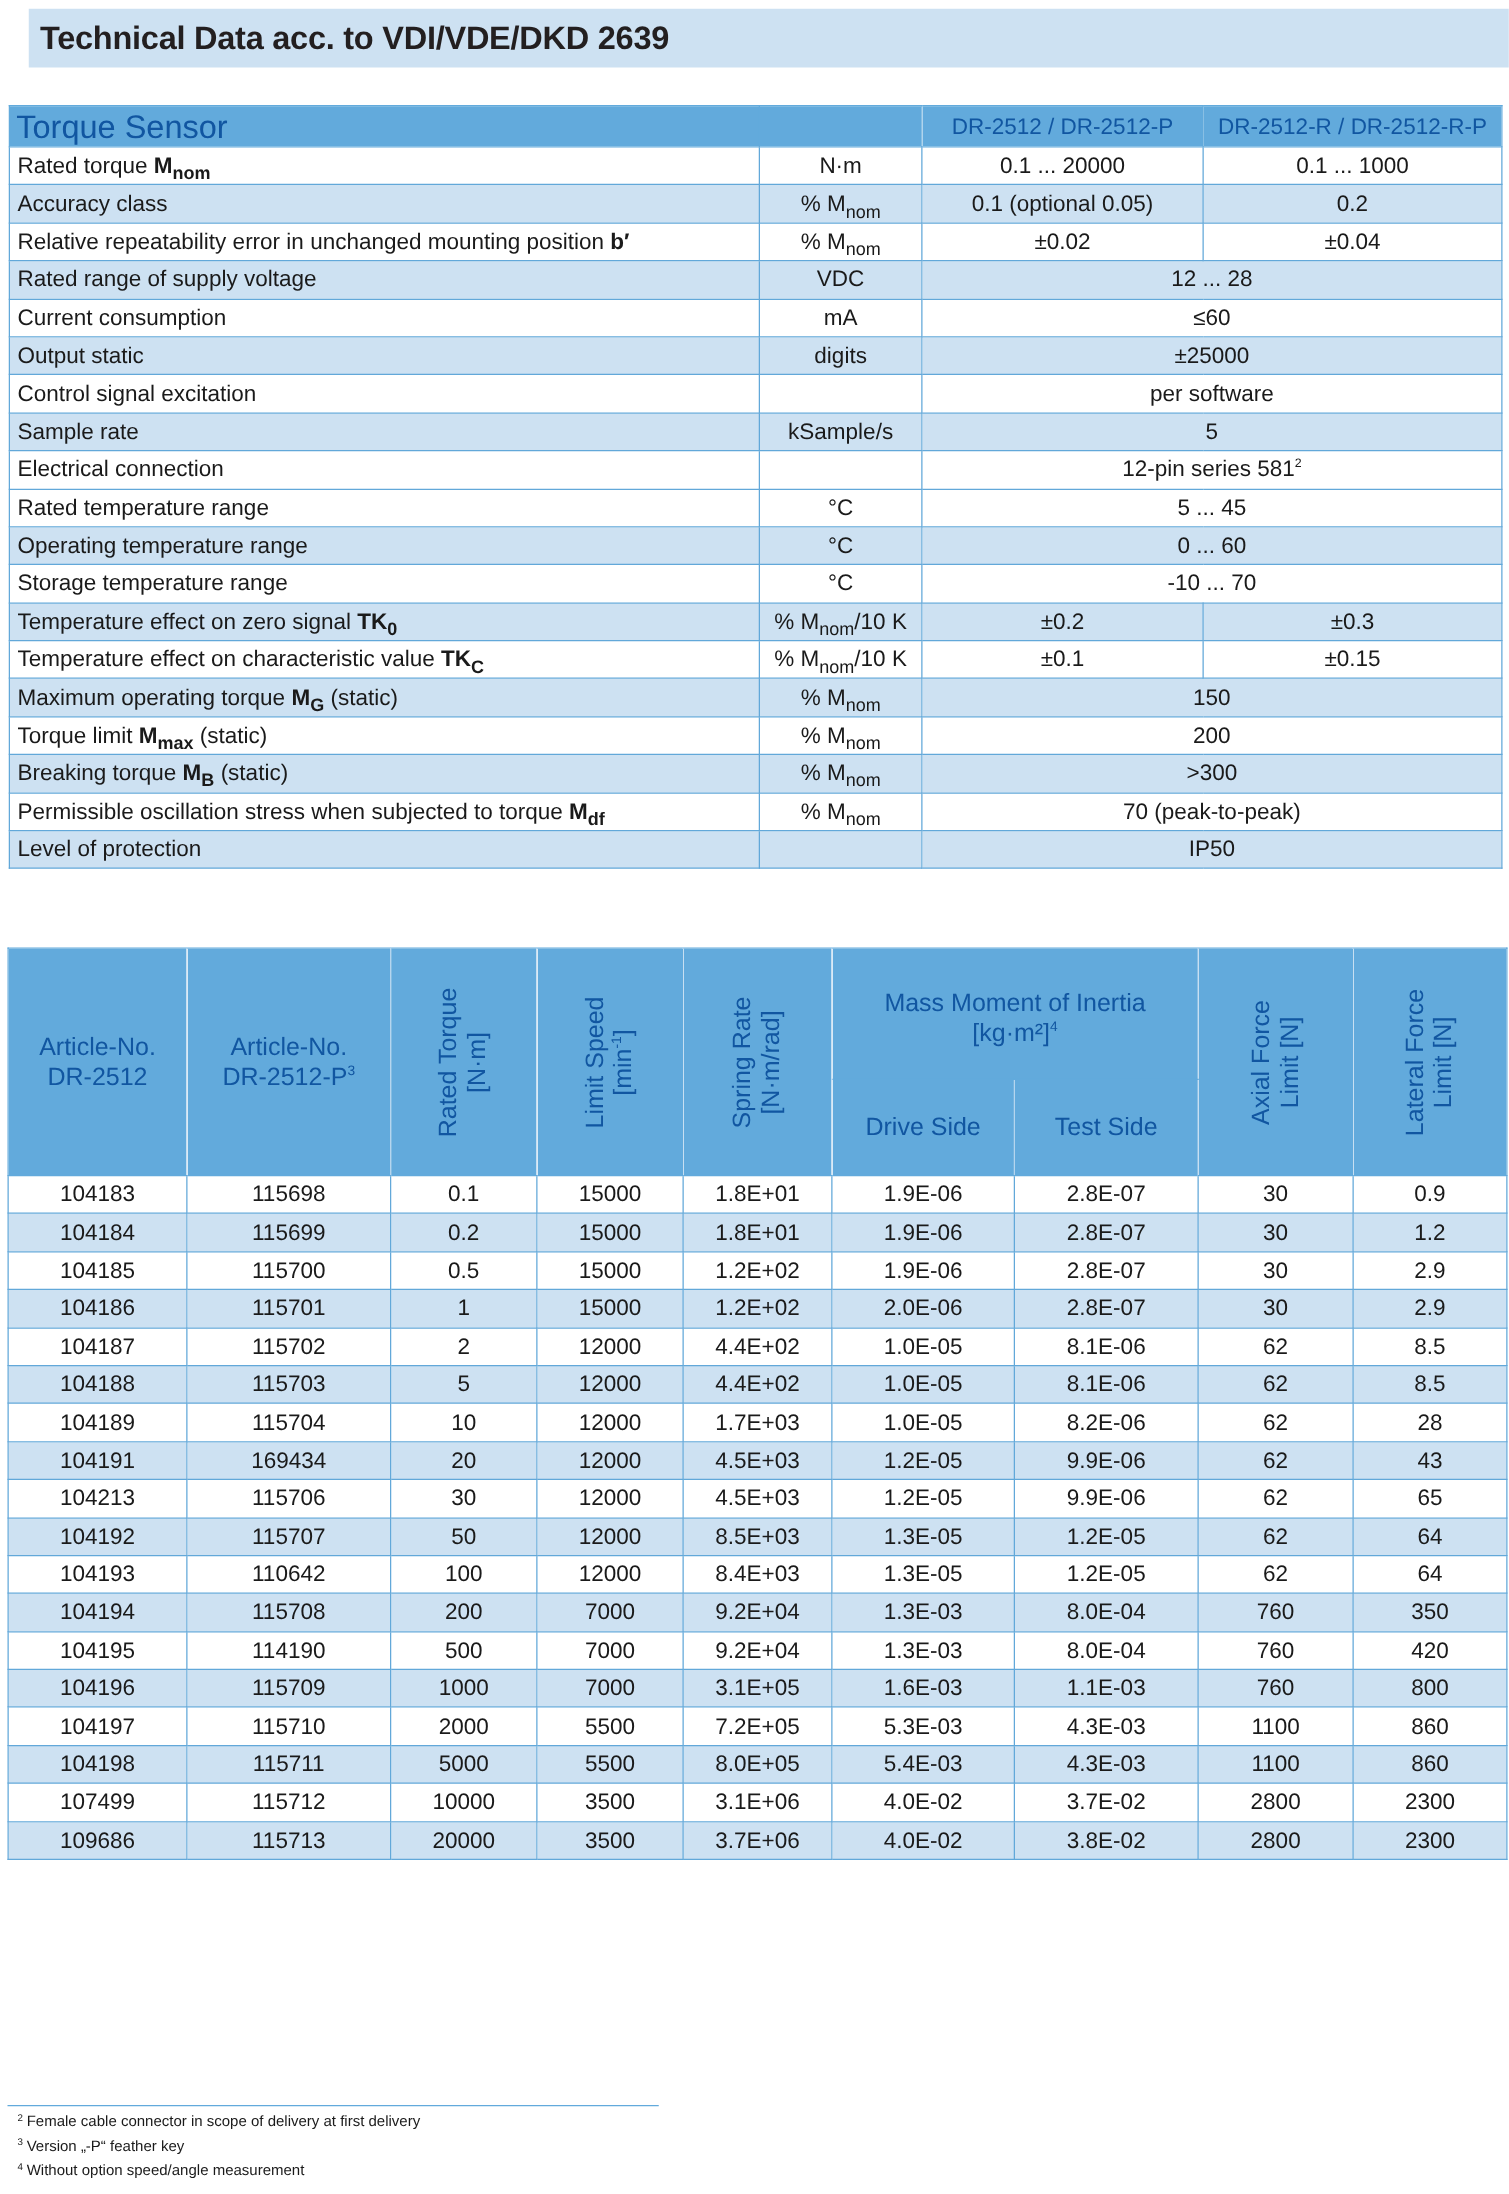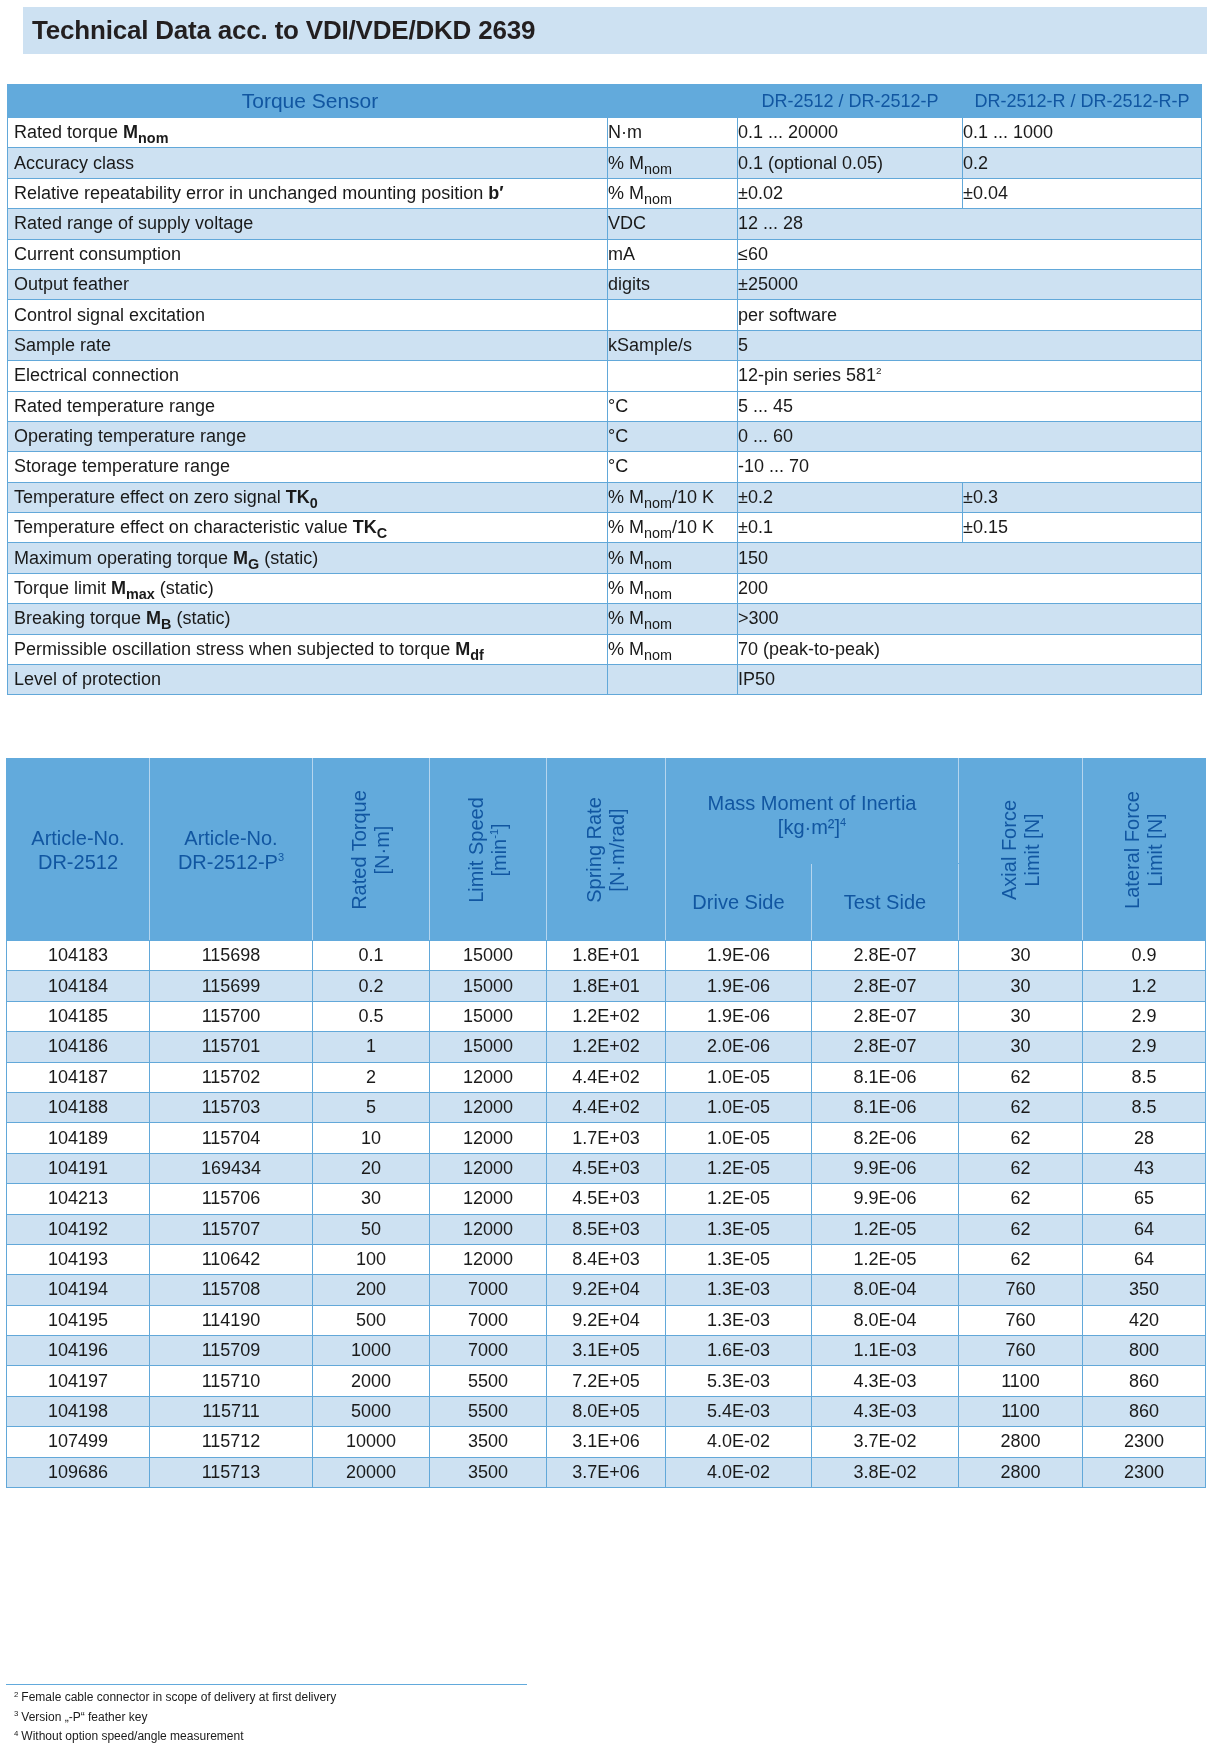--- a/index.html
+++ b/index.html
@@ -10,27 +10,27 @@
   .title-bar h1 { margin:0; font-size:26px; font-weight:bold; line-height:47px;
                   padding-left:9px; color:#231f20; letter-spacing:-0.2px; }
 
   table { border-collapse:collapse; table-layout:fixed; position:absolute; }
   td, th { border:1px solid #62a8d9; padding:0; overflow:hidden; white-space:nowrap; }
 
   
   #spec { left:7px; top:84px; width:1194px; }
   #spec th { background:#62aadc; height:32px; color:#1156a1; font-weight:normal;
              font-size:18px; border-color:#62aadc; }
-  #spec th.hdr-title { text-align:center; padding-left:5px; font-size:21px;
+  #spec th.hdr-title { text-align:left; padding-left:5px; font-size:26px;
                        border-right-color:#62aadc; }
   #spec th.hdr-model { text-align:center; border-left:1px solid #a9cdea; }
   #spec th.hdr-blank { border-left-color:#62aadc; border-right-color:#62aadc; }
   #spec td { height:29.4px; font-size:18px; }
   #spec td.label { text-align:left; padding-left:6px; }
-  #spec td.unit, #spec td.val { }
+  #spec td.unit, #spec td.val { text-align:center; }
   #spec tr.alt td { background:#cde1f2; }
   #spec tr.plain td { background:#ffffff; }
   .b { font-weight:bold; }
   sub { font-size:0.8em; vertical-align:-0.35em; line-height:0; }
   sup { font-size:0.55em; vertical-align:0.75em; line-height:0; }
 
   
   #articles { left:6px; top:758px; width:1199px; }
   #articles th { background:#62aadc; color:#1156a1; font-weight:normal; font-size:20px;
                  border-color:#62aadc; border-left:1px solid #b5d5ee; border-right:1px solid #b5d5ee;
@@ -99,21 +99,21 @@
         <td class="label"><span>Rated range of supply voltage</span></td>
         <td class="unit"><span>VDC</span></td>
         <td class="val" colspan="2"><span>12 ... 28</span></td>
       </tr>
       <tr class="plain">
         <td class="label"><span>Current consumption</span></td>
         <td class="unit"><span>mA</span></td>
         <td class="val" colspan="2"><span>≤60</span></td>
       </tr>
       <tr class="alt">
-        <td class="label"><span>Output feather</span></td>
+        <td class="label"><span>Output static</span></td>
         <td class="unit"><span>digits</span></td>
         <td class="val" colspan="2"><span>±25000</span></td>
       </tr>
       <tr class="plain">
         <td class="label"><span>Control signal excitation</span></td>
         <td class="unit"><span></span></td>
         <td class="val" colspan="2"><span>per software</span></td>
       </tr>
       <tr class="alt">
         <td class="label"><span>Sample rate</span></td>

